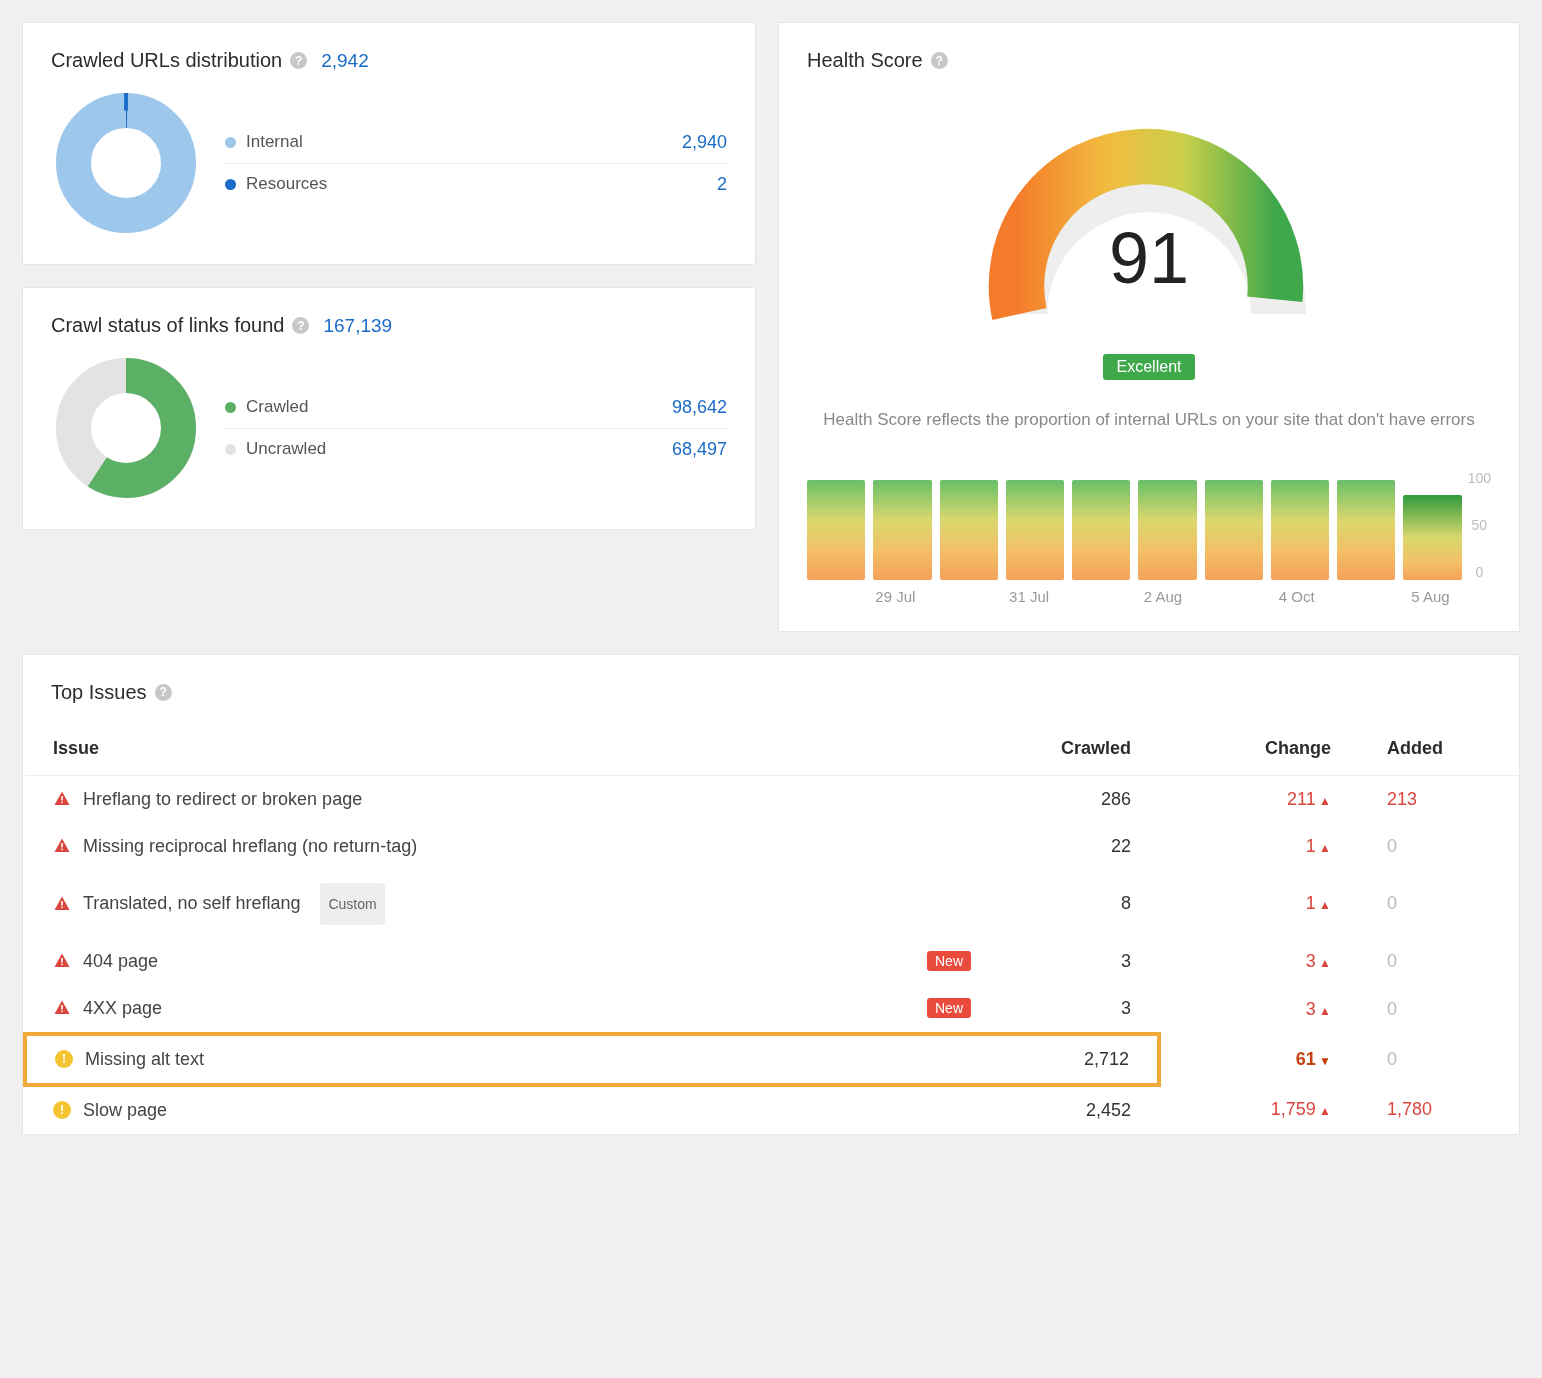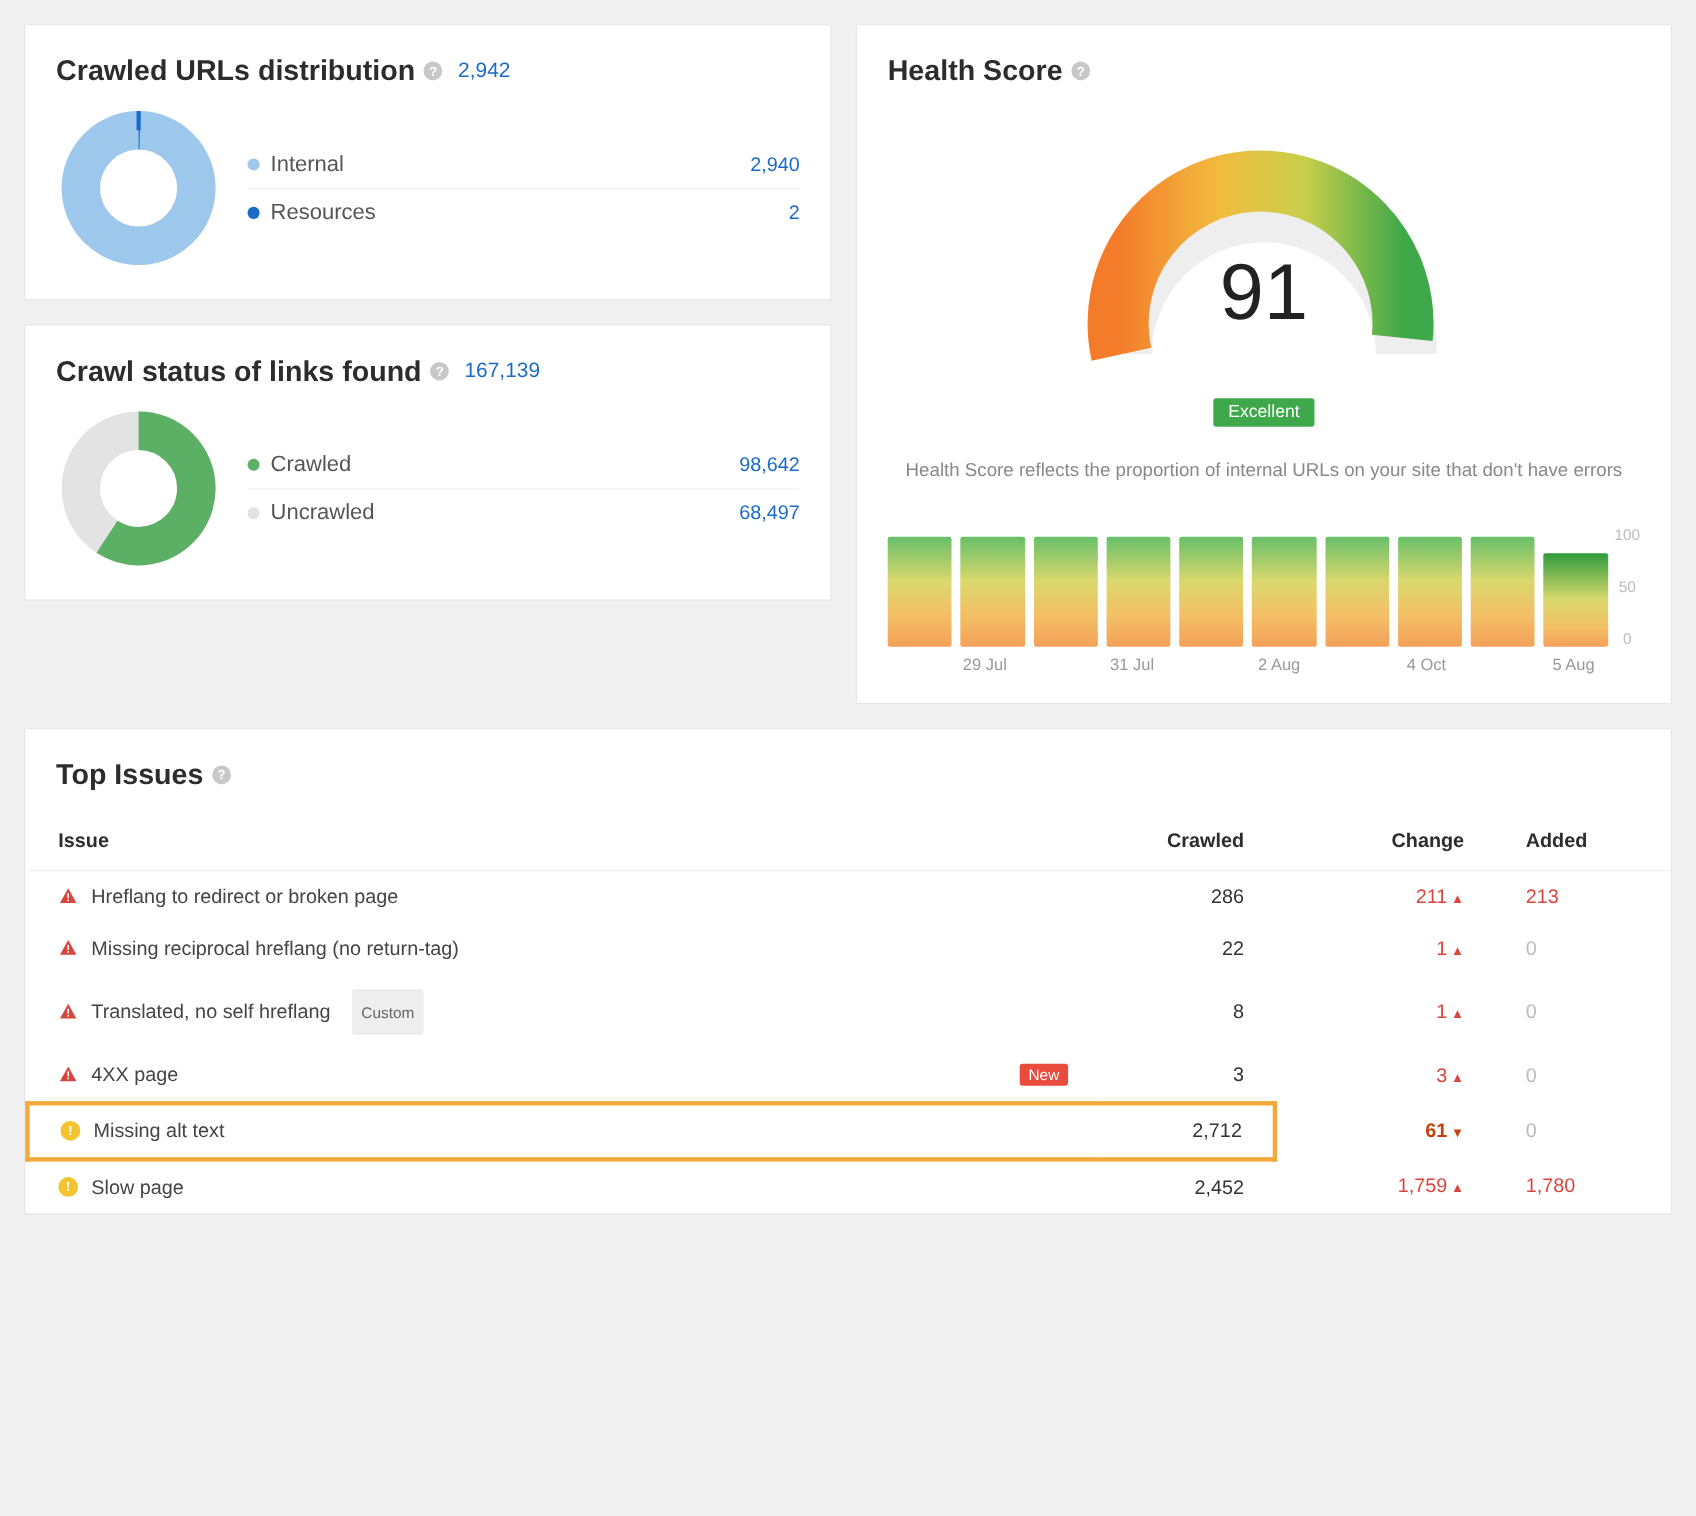--- a/index.html
+++ b/index.html
@@ -13,39 +13,39 @@
   .top-row { display: flex; gap: 22px; margin-bottom: 22px; }
   .left-col { flex: 0 0 49%; display: flex; flex-direction: column; gap: 22px; }
   .right-col { flex: 1; }
   .card {
     background: #fff;
     border: 1px solid #e5e5e5;
     border-radius: 2px;
     padding: 26px 28px;
   }
   .card-header { display: flex; align-items: center; gap: 8px; margin-bottom: 16px; }
-  .card-title { font-size: 26px; font-weight: 700; color: #2c2c2c; }
+  .card-title { font-size: 20px; font-weight: 400; color: #2c2c2c; }
   .info-icon {
     width: 17px; height: 17px; border-radius: 50%;
     background: #c8c8c8; color: #fff; display: inline-flex;
     align-items: center; justify-content: center; font-size: 12px; font-weight: 700;
   }
   .header-count { color: #1a6bc7; font-size: 19px; margin-left: 6px; }
 
   .donut-row { display: flex; align-items: center; gap: 24px; }
   .donut { flex: 0 0 150px; }
   .legend { flex: 1; }
   .legend-item {
     display: flex; align-items: center; justify-content: space-between;
     padding: 10px 0; border-bottom: 1px solid #eee;
   }
   .legend-item:last-child { border-bottom: none; }
   .legend-left { display: flex; align-items: center; gap: 10px; }
   .legend-dot { width: 11px; height: 11px; border-radius: 50%; }
-  .legend-label { color: #555; font-size: 20px; text-align: right; }
+  .legend-label { color: #555; font-size: 17px; text-align: right; }
   .legend-value { color: #1a6bc7; font-size: 18px; }
 
   .health-body { text-align: center; }
   .gauge-wrap { position: relative; width: 370px; margin: 20px auto 8px; }
   .gauge-score {
     position: absolute; top: 125px; left: 0; right: 0;
     font-size: 72px; font-weight: 400; color: #222;
   }
   .gauge-badge {
     display: inline-block; background: #3fa84a; color: #fff;
@@ -296,20 +296,38 @@
         <tr>
     <td>
             <div class="issue-cell">
               <span class="sev-icon sev-error">
                 <svg viewBox="0 0 24 24" width="18" height="18">
                   <path d="M12 2 L22 20 L2 20 Z" fill="#d9463d"></path>
                   <rect x="11" y="8" width="2" height="6" fill="#fff"></rect>
                   <rect x="11" y="15.5" width="2" height="2" fill="#fff"></rect>
                 </svg>
               </span>
+              <span class="issue-name">404 page</span>
+              <span class="badge-new">New</span>
+            </div>
+          </td>
+    <td class="col-crawled">3</td>
+    <td class="col-change"><span class="change-up arrow-up">3</span></td>
+    <td class="col-added"><span class="added-zero">0</span></td>
+  </tr>
+        <tr>
+    <td>
+            <div class="issue-cell">
+              <span class="sev-icon sev-error">
+                <svg viewBox="0 0 24 24" width="18" height="18">
+                  <path d="M12 2 L22 20 L2 20 Z" fill="#d9463d"></path>
+                  <rect x="11" y="8" width="2" height="6" fill="#fff"></rect>
+                  <rect x="11" y="15.5" width="2" height="2" fill="#fff"></rect>
+                </svg>
+              </span>
               <span class="issue-name">4XX page</span>
               <span class="badge-new">New</span>
             </div>
           </td>
     <td class="col-crawled">3</td>
     <td class="col-change"><span class="change-up arrow-up">3</span></td>
     <td class="col-added"><span class="added-zero">0</span></td>
   </tr>
         <tr class="row-highlight">
     <td>

